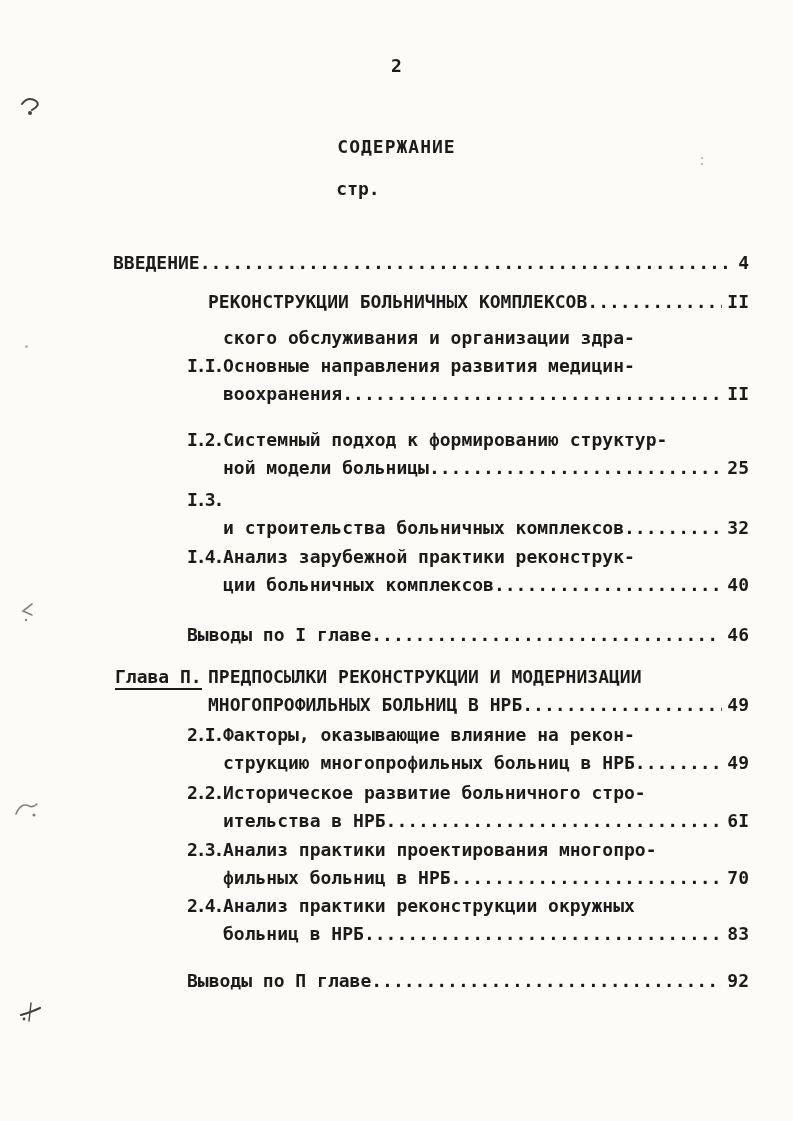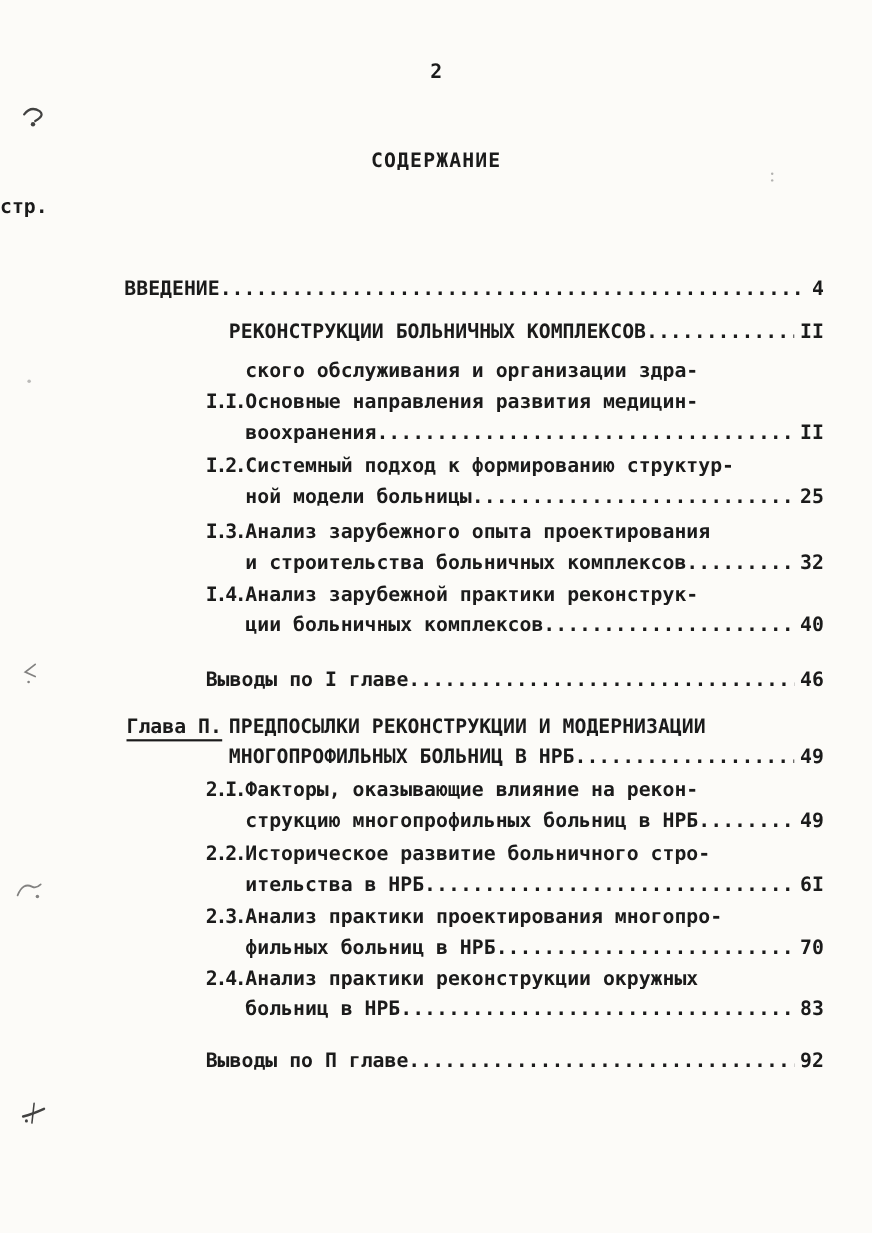--- a/index.html
+++ b/index.html
@@ -9,21 +9,21 @@
     background:#fcfbf8;
     overflow:hidden;
     font-family:"DejaVu Sans Mono","Liberation Mono",monospace;
     font-weight:700;
     font-size:18px;
     line-height:28px;
     color:#1b1b1b;
   }
   .page-number{margin:0;margin-top:52px;text-align:center;}
   .doc-title{margin-top:53px;text-align:center;letter-spacing:1px;}
-  .page-col-label{margin-top:14px;text-align:left;padding-right:77px;}
+  .page-col-label{margin-top:14px;text-align:center;padding-right:77px;}
   .toc{margin-top:46px;padding-right:44px;}
   .entry{margin:0;}
   .entry .line{display:flex;align-items:baseline;}
   .txt{flex:0 0 auto;white-space:pre;}
   .dots{flex:1 1 auto;overflow:hidden;white-space:nowrap;min-width:0;}
   .dots::after{content:"....................................................................................................";}
   .pg{flex:0 0 auto;padding-left:5px;}
   .intro{margin-left:113px;}
   .chapter{margin-left:115px;}
   .section{margin-left:187px;}
@@ -110,37 +110,36 @@
         <span class="txt">Основные направления развития медицин-</span>
       </div>
       <div class="line">
         <span class="num spacer"></span>
         <span class="txt">воохранения</span>
         <span class="dots"></span>
         <span class="pg">II</span>
       </div>
     </div>
 
-    <div class="entry section" style="margin-top:2px">
+    <div class="entry section" style="margin-top:18px">
       <div class="line">
         <span class="num">I.2.</span>
         <span class="txt">Системный подход к формированию структур-</span>
       </div>
       <div class="line">
         <span class="num spacer"></span>
         <span class="txt">ной модели больницы</span>
         <span class="dots"></span>
         <span class="pg">25</span>
       </div>
     </div>
 
     <div class="entry section" style="margin-top:4px">
       <div class="line">
         <span class="num">I.3.</span>
-        <span class="txt">Анализ зарубежного опыта проектирования</span>
       </div>
       <div class="line">
         <span class="num spacer"></span>
         <span class="txt">и строительства больничных комплексов</span>
         <span class="dots"></span>
         <span class="pg">32</span>
       </div>
     </div>
 
     <div class="entry section" style="margin-top:1px">

